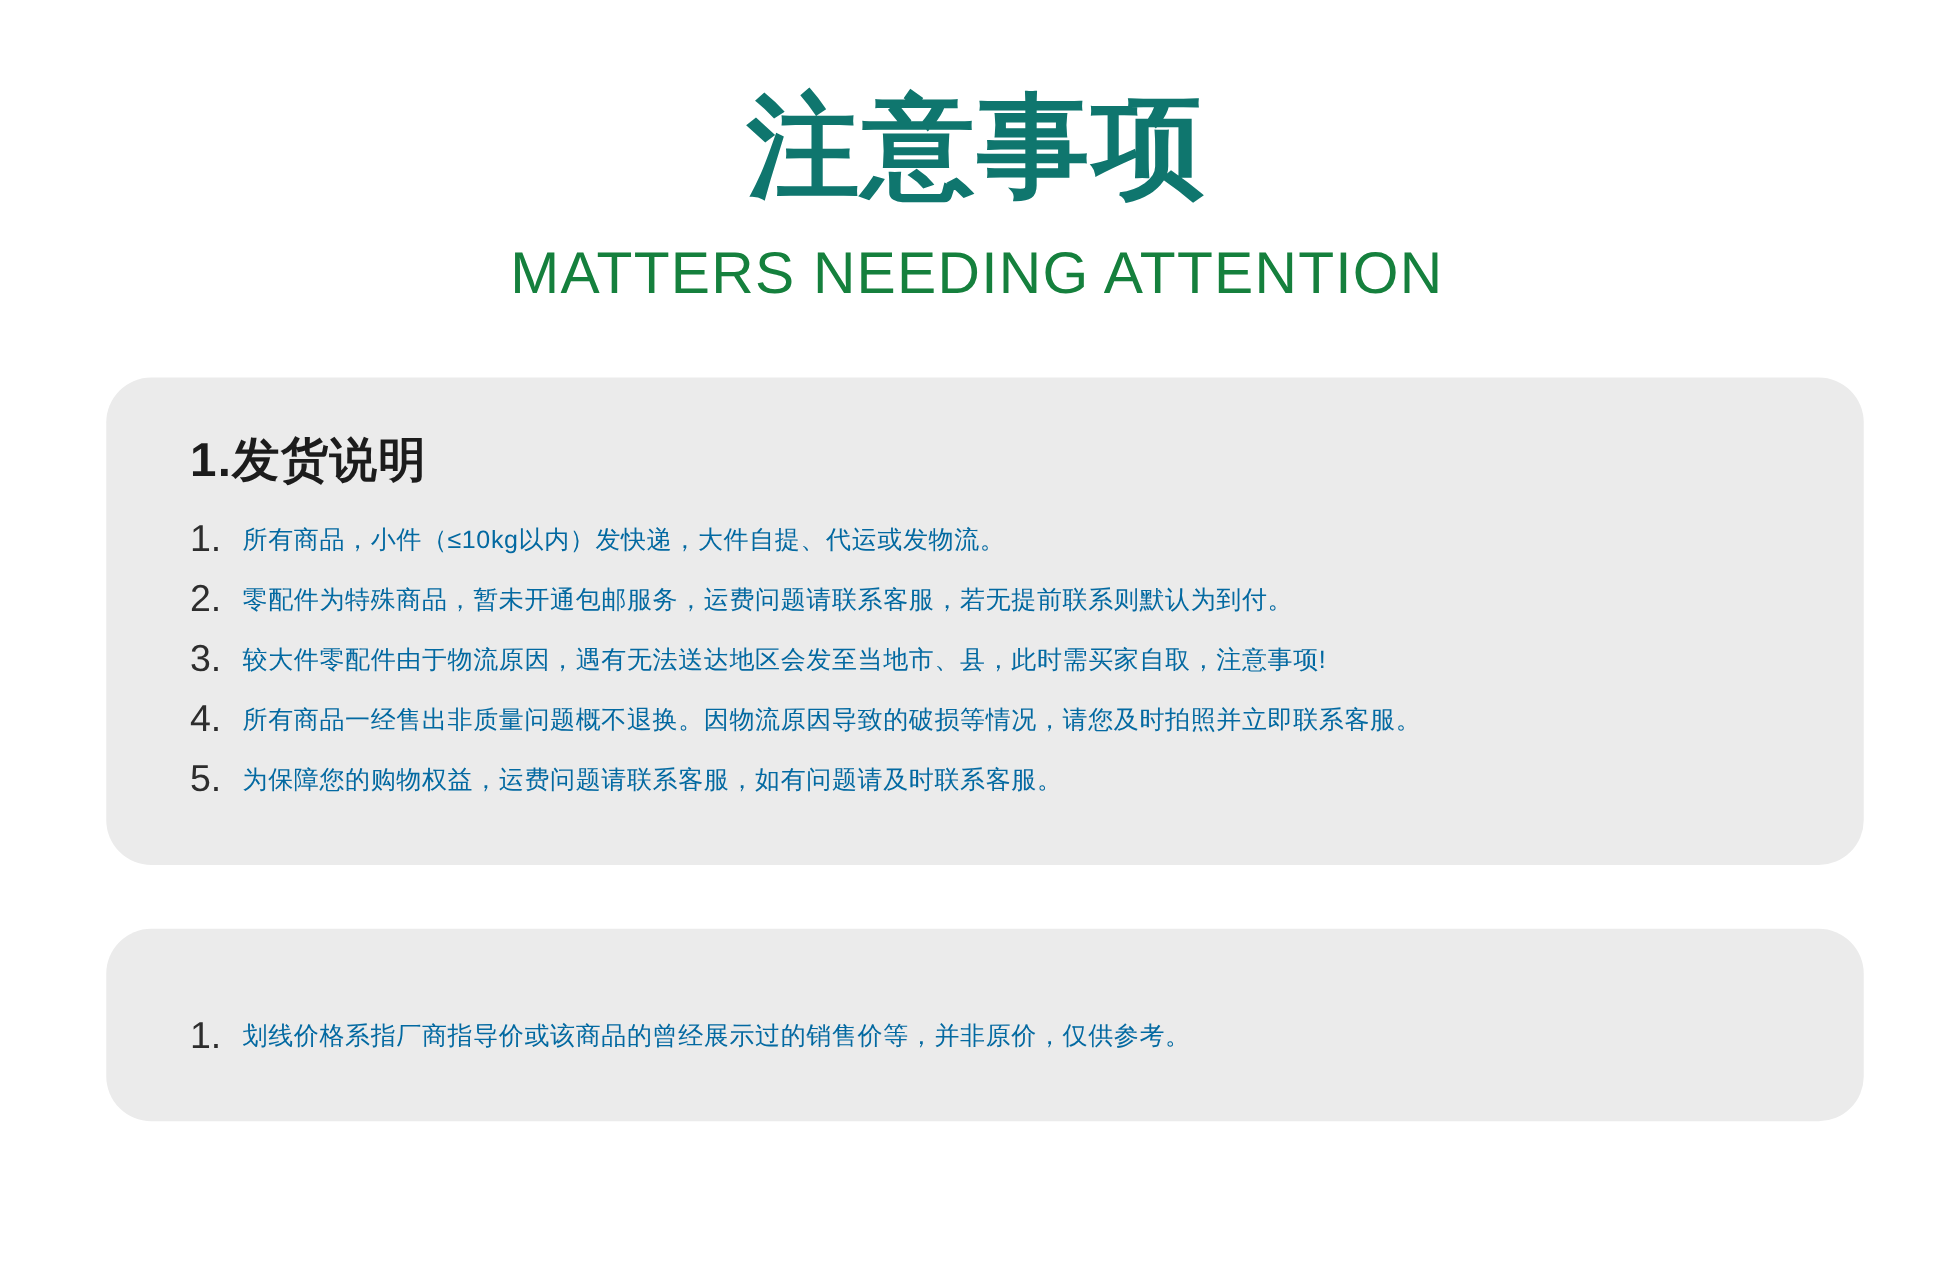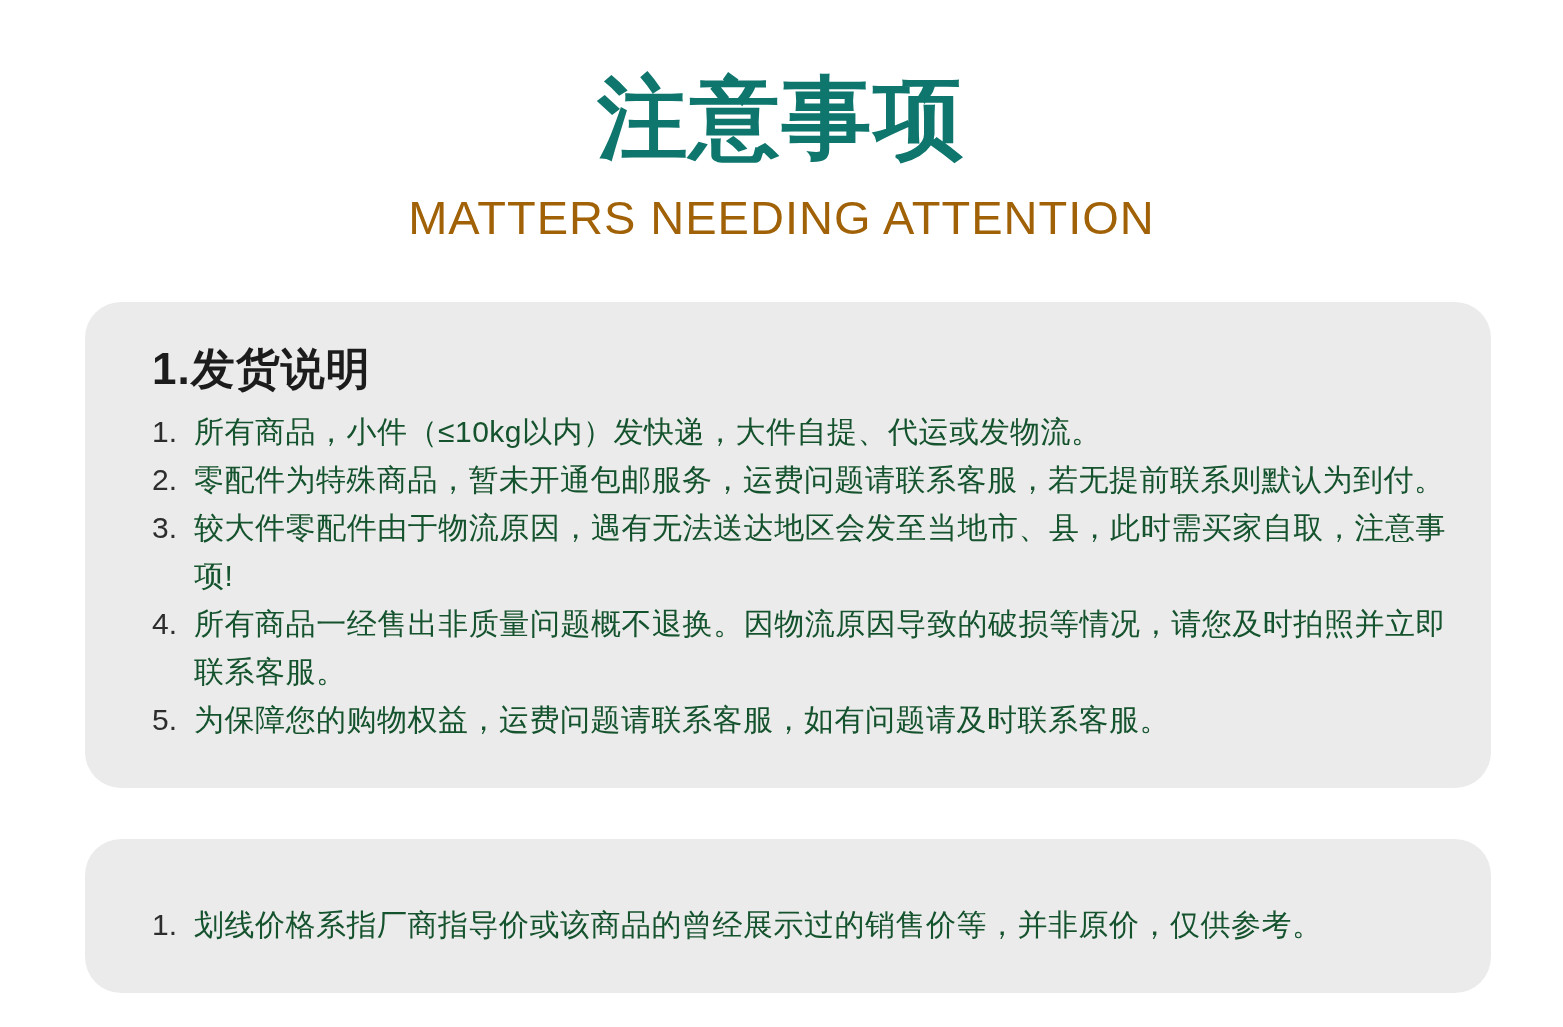--- a/index.html
+++ b/index.html
@@ -23,40 +23,40 @@
     font-weight: 700;
     letter-spacing: 2px;
     color: #0f766e;
   }
   .page-subtitle {
     margin-top: 24px;
     font-size: 47px;
     line-height: 1.15;
     font-weight: 400;
     letter-spacing: 1px;
-    color: #a16207;
+    color: #15803d;
   }
   .card {
     box-sizing: border-box;
     margin-left: 85px;
     width: 1406px;
     background: #ebebeb;
     border-radius: 36px;
     padding: 42px 45px 44px 67px;
   }
   .card-shipping {
     margin-top: 57px;
   }
   .card-pricing {
     margin-top: 51px;
     padding-top: 36px;
   }
   .card-heading {
     margin: 0;
-    font-size: 44px;
+    font-size: 38px;
     line-height: 50px;
     font-weight: 700;
     letter-spacing: 1px;
     color: #1c1c1c;
   }
   .notice-list {
     list-style: none;
     margin: 0;
     padding: 0;
   }
@@ -67,24 +67,24 @@
     align-items: flex-start;
   }
   .item-num {
     flex: 0 0 42px;
     font-size: 30px;
     line-height: 48px;
     color: #2d2d2d;
   }
   .item-text {
     flex: 1;
-    font-size: 30px;
+    font-size: 20px;
     line-height: 48px;
     letter-spacing: 0.5px;
-    color: #14532d;
+    color: #0369a1;
     text-align: justify;
     text-justify: inter-ideograph;
   }
 </style>
 </head>
 <body>
 
 <header class="page-header">
   <h1 class="page-title">注意事项</h1>
   <div class="page-subtitle">MATTERS NEEDING ATTENTION</div>

